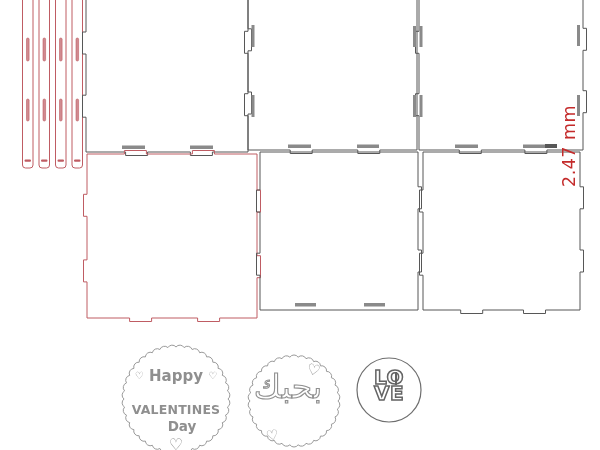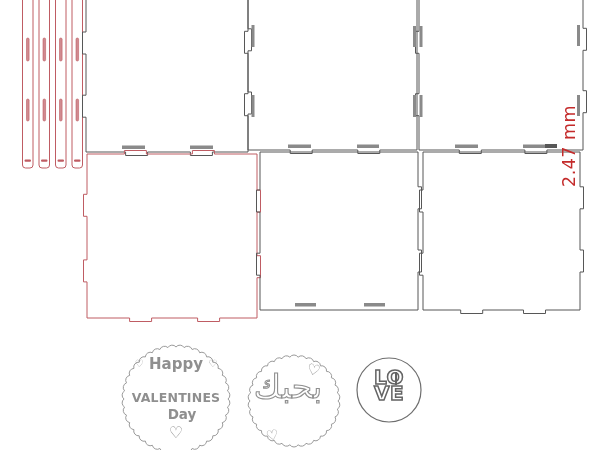--- a/index.html
+++ b/index.html
@@ -5,21 +5,21 @@
   * { margin:0; padding:0; box-sizing:border-box; }
   html,body { width:600px; height:450px; background:#ffffff; overflow:hidden;
               font-family:"DejaVu Sans", sans-serif; }
   .canvas { position:relative; width:600px; height:450px; background:#fff; }
   .canvas svg { position:absolute; left:0; top:0; }
 
   .badge { position:absolute; text-align:center; color:#8f8f8f; }
 
   
   .badge-valentine { left:124px; top:346px; width:104px; height:106px; }
-  .b1-line1 { margin-top:9px; font-size:15px; font-weight:bold; line-height:17px; white-space:nowrap; }
+  .b1-line1 { margin-top:21px; font-size:15px; font-weight:bold; line-height:17px; white-space:nowrap; }
   .b1-line1 .mini-heart { font-size:10px; vertical-align:2px; font-weight:normal; }
   .b1-line2 { font-size:12.5px; font-weight:bold; letter-spacing:0.2px; line-height:16px; margin-top:17px; }
   .b1-line3 { font-size:13.5px; font-weight:bold; line-height:16px;margin-left:12px; }
   .b1-heart { font-size:16px; line-height:18px; margin-top:2px; }
 
   
   .badge-arabic { left:244px; top:357px; width:88px; height:90px; }
   .b2-text { margin-top:10px; font-size:33px; line-height:40px; direction:rtl; }
   .b2-heart-tr { position:absolute; right:12px; top:4px; font-size:15px; transform:rotate(12deg); }
   .b2-heart-bl { position:absolute; left:22px; bottom:4px; font-size:14px; transform:rotate(-12deg); }

